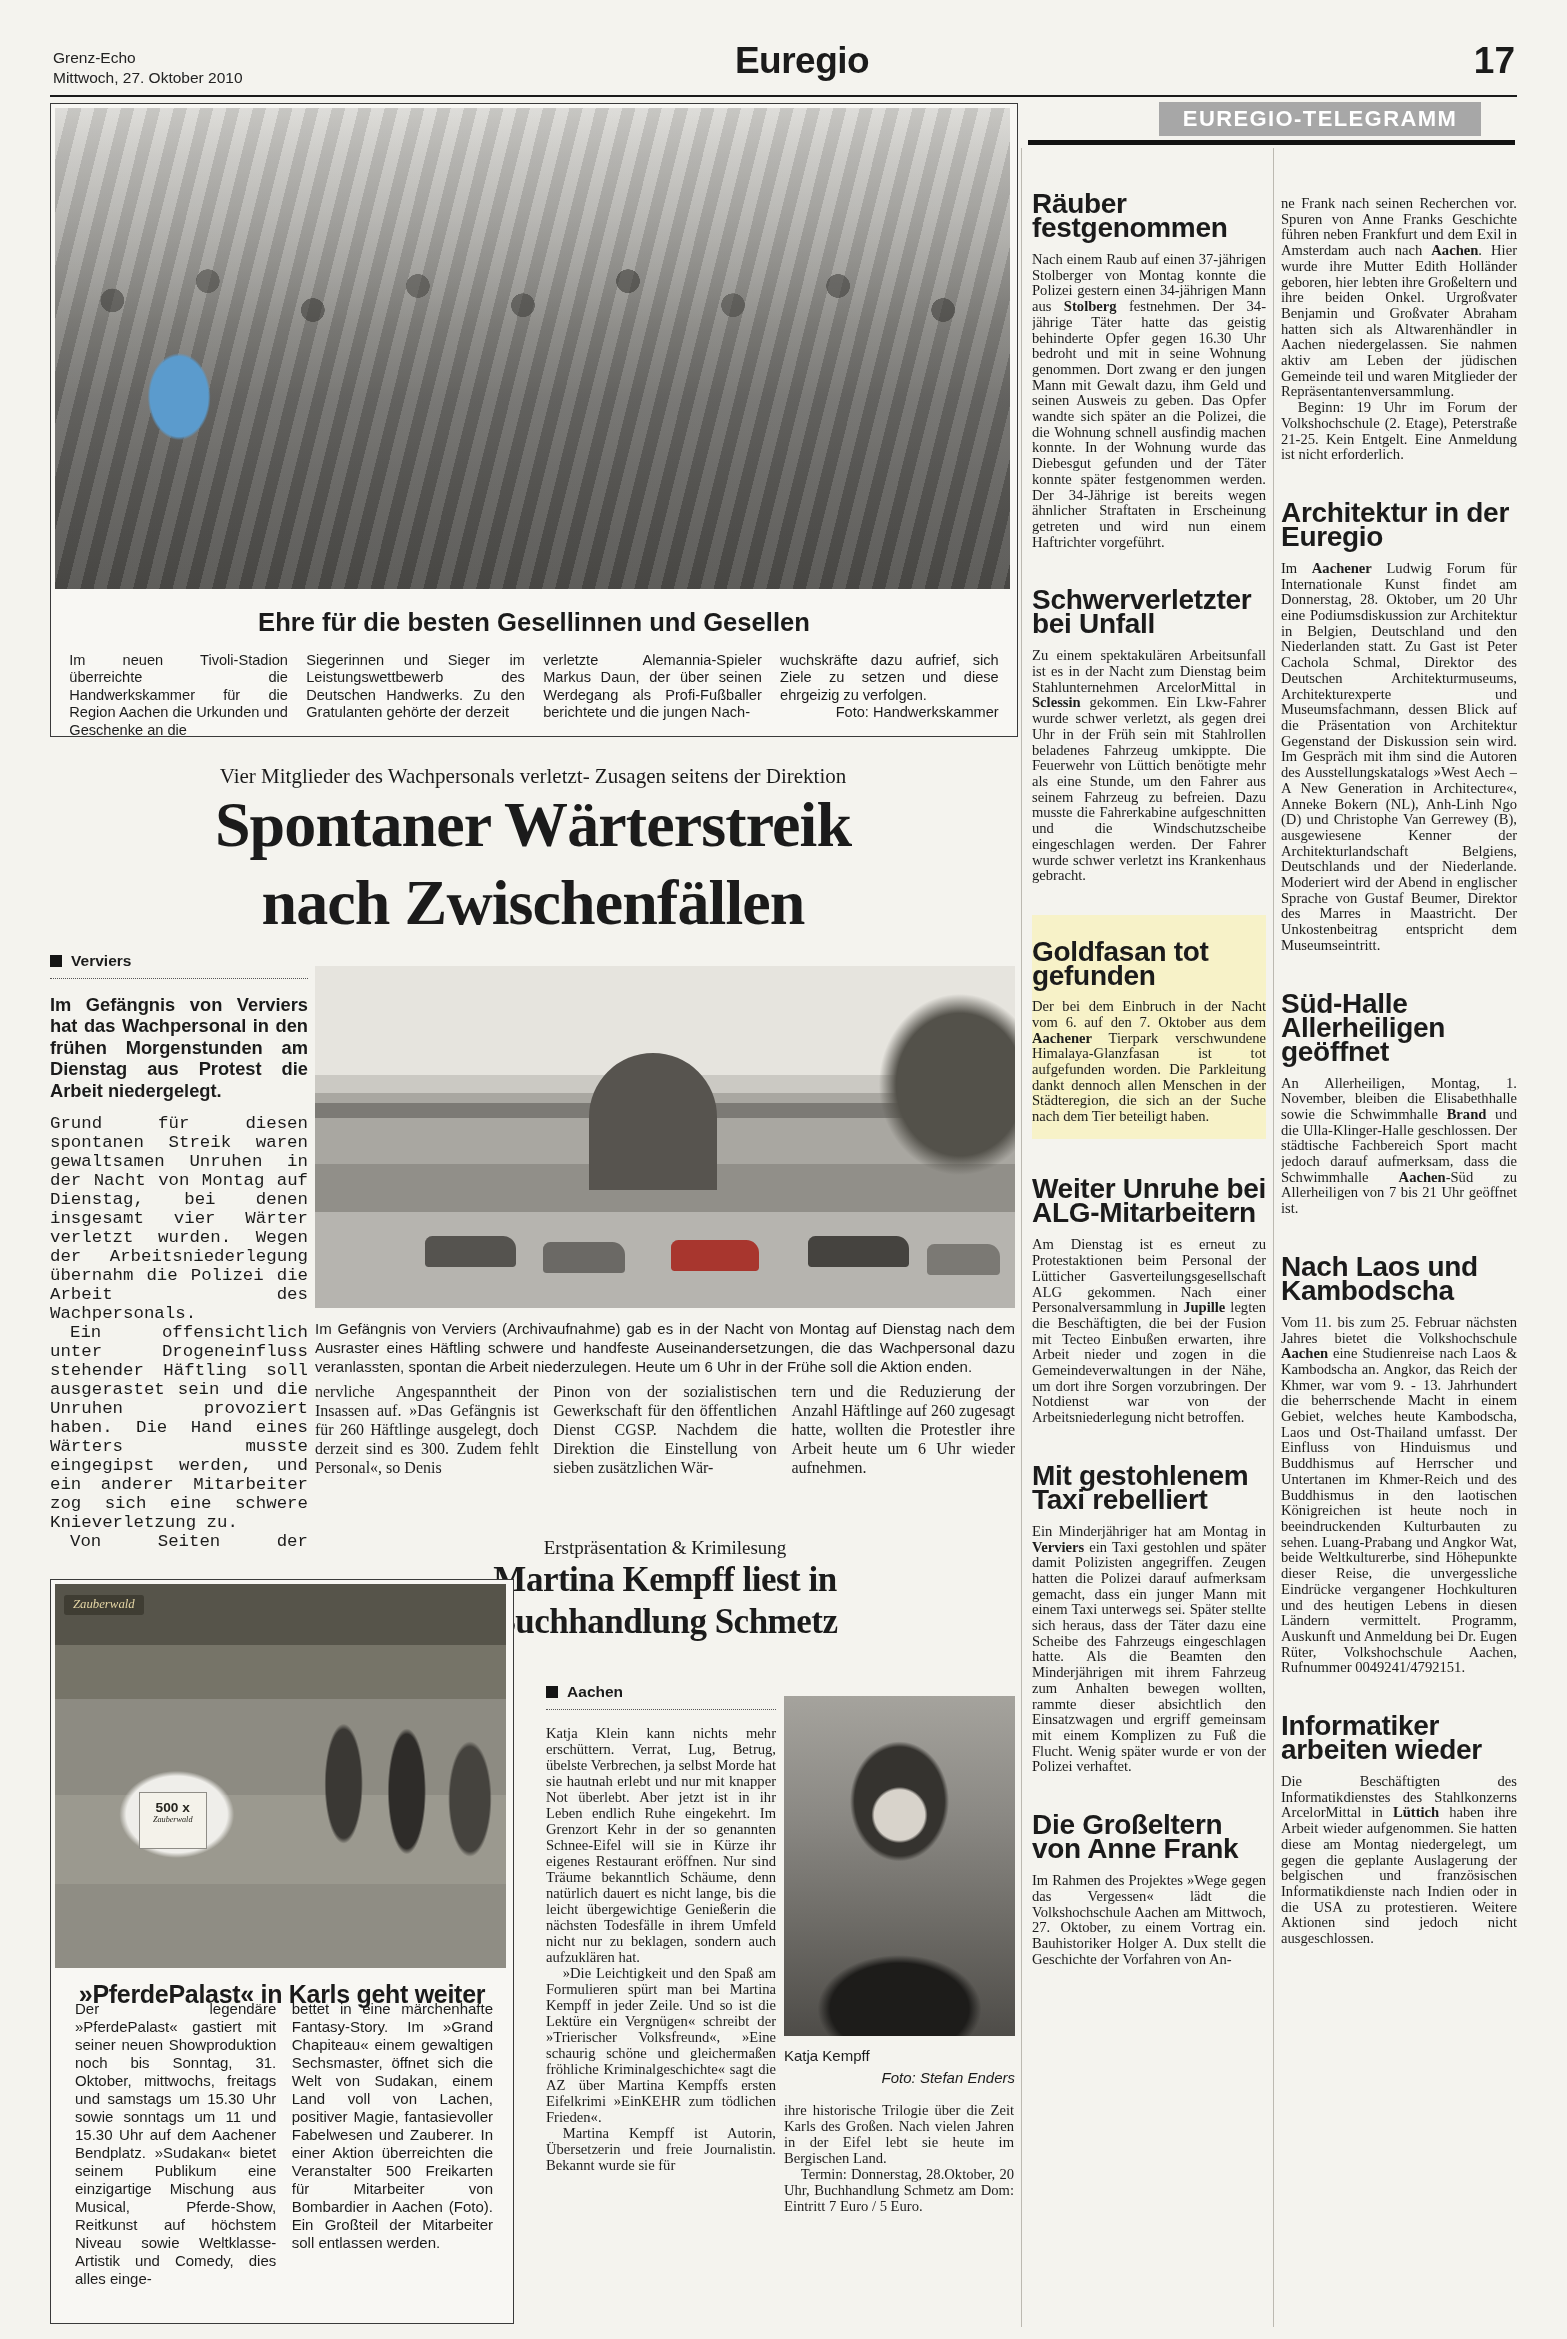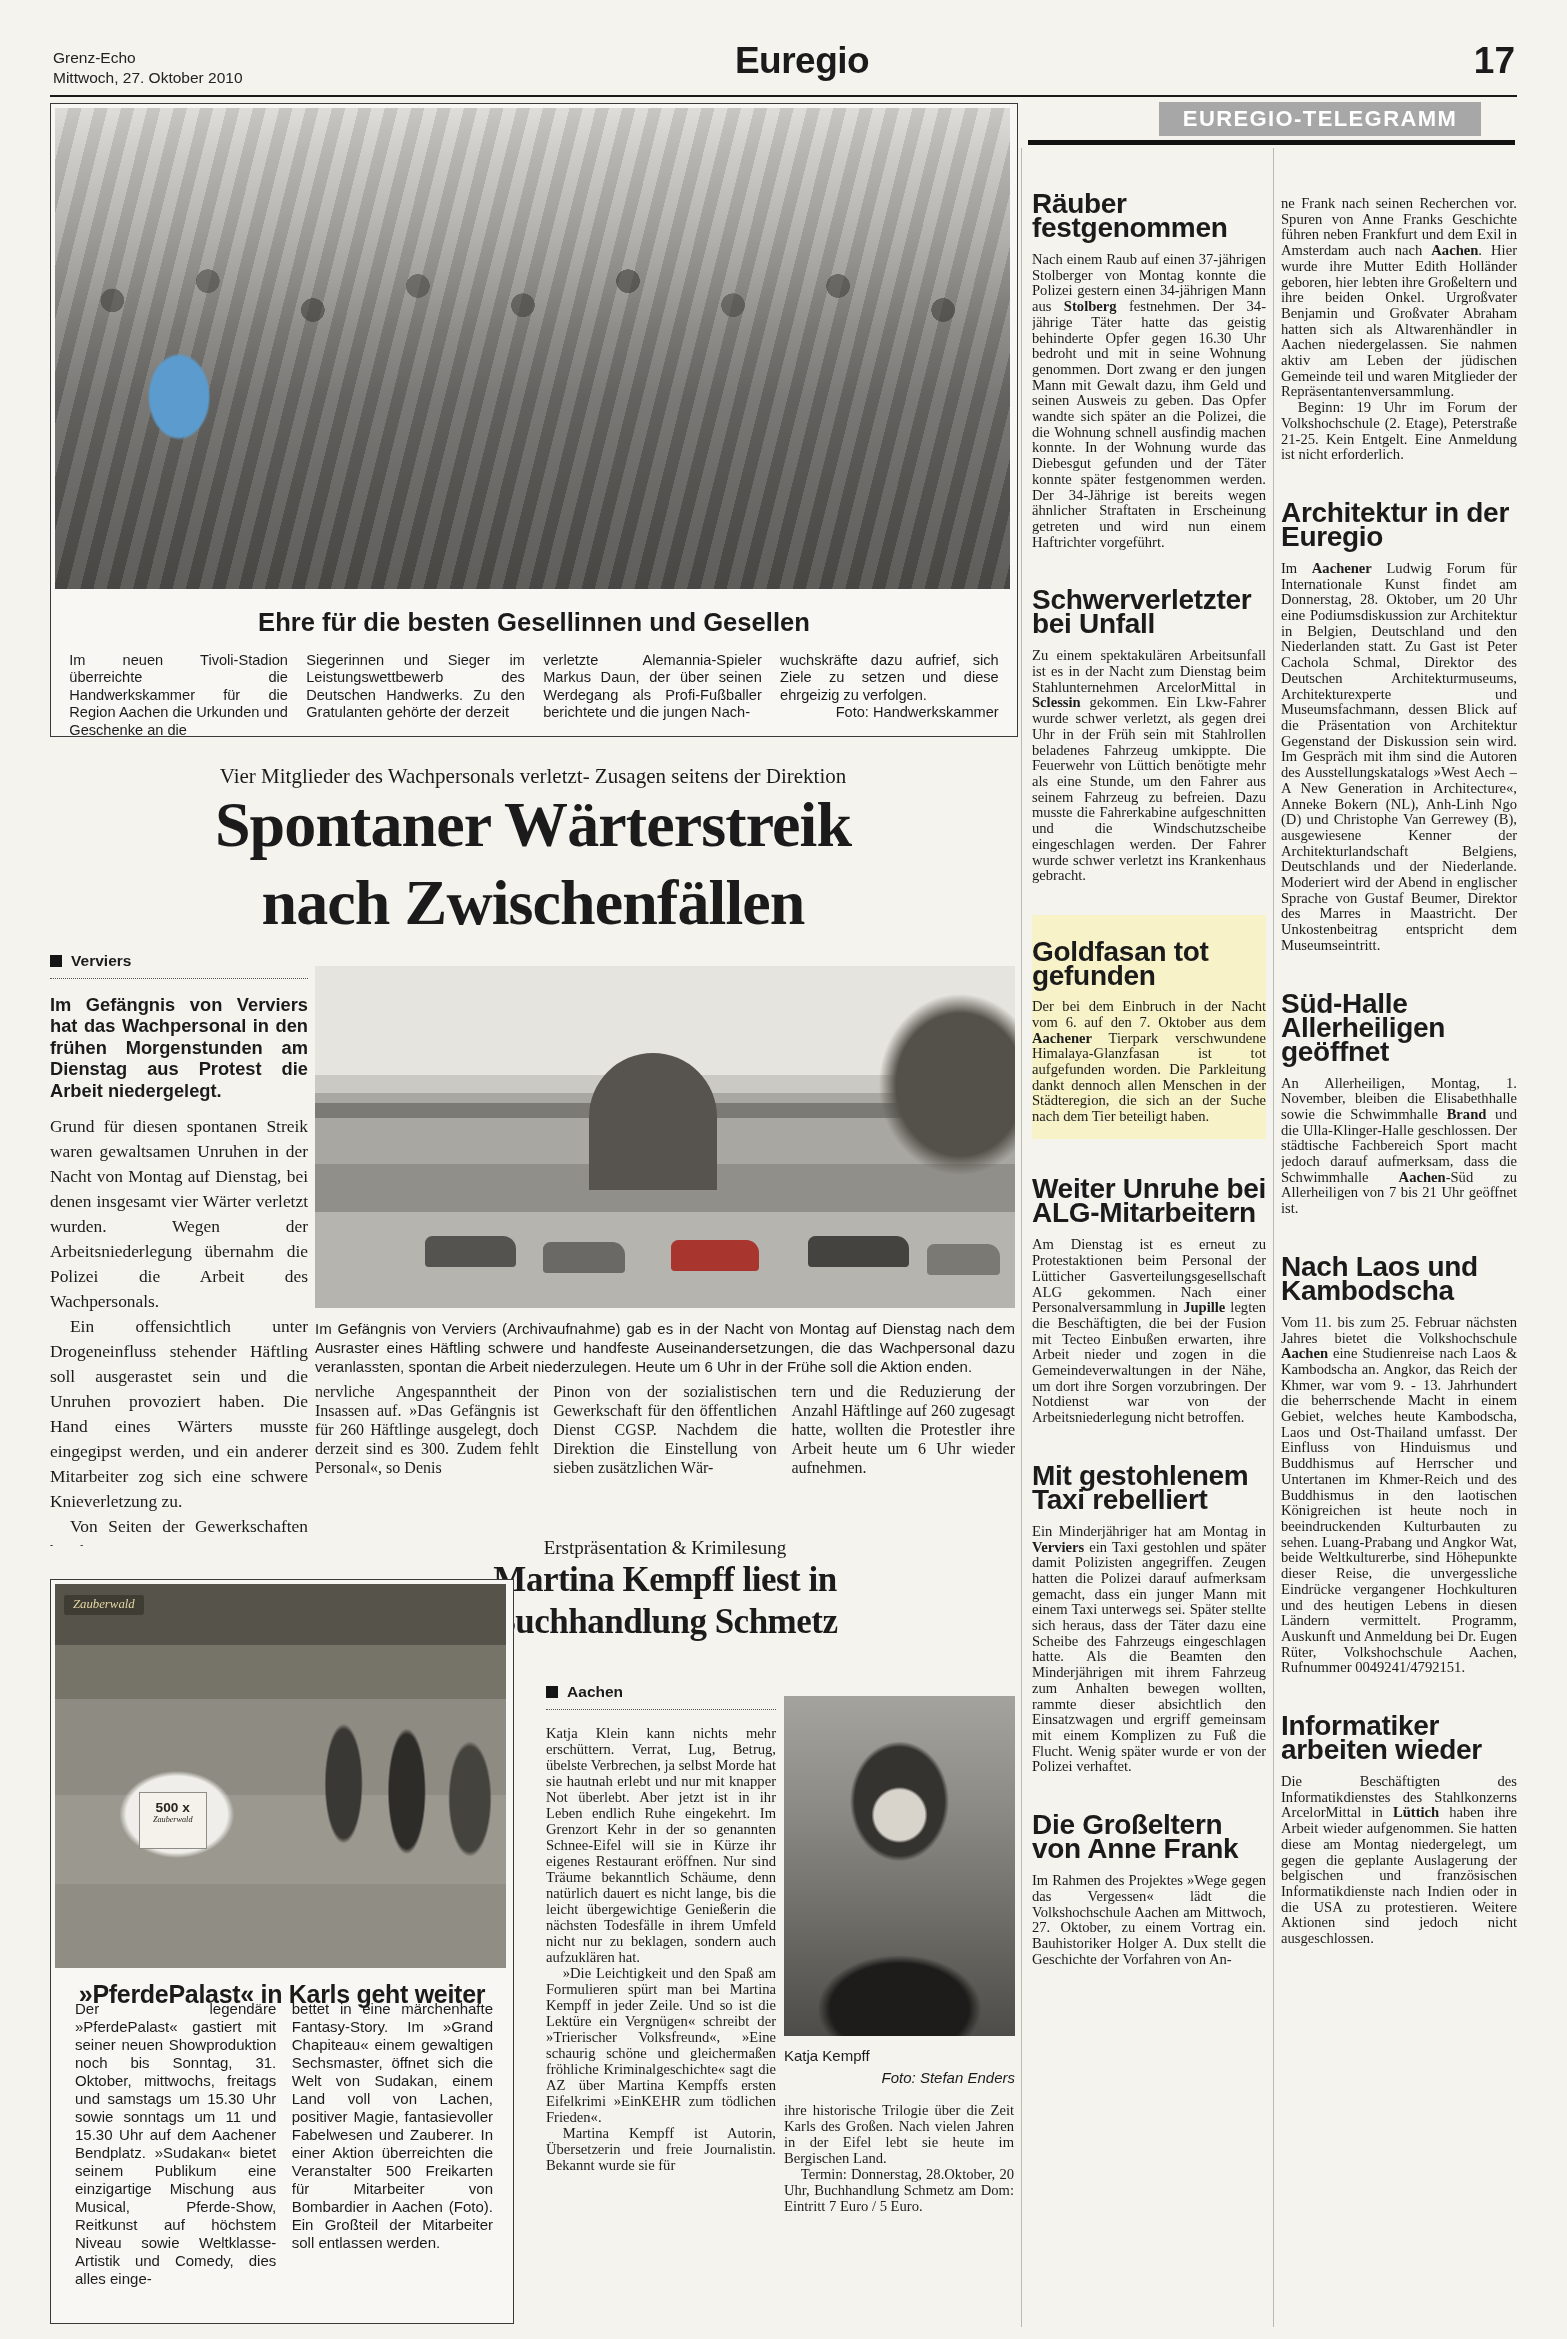--- a/index.html
+++ b/index.html
@@ -59,21 +59,21 @@
   
   .main-kicker{left:50px;width:966px;top:764px;text-align:center;font-size:21px;}
   .main-headline{left:50px;width:966px;top:786px;text-align:center;font-weight:bold;
                  font-size:64px;line-height:78px;letter-spacing:-0.9px;}
   .tag{display:flex;align-items:center;gap:9.1px;font-family:"Liberation Sans",sans-serif;
        font-weight:bold;font-size:15.5px;padding-bottom:8.2px;border-bottom:1.8px dotted #555;}
   .sq{width:12px;height:12px;background:#151515;flex:0 0 auto;}
   .left-col{left:50px;top:952px;width:258px;height:594px;overflow:hidden;}
   .lead{margin-top:14.6px;font-family:"Liberation Sans",sans-serif;font-weight:bold;
         font-size:18.3px;line-height:21.5px;text-align:justify;}
-  .main-body{margin-top:12.8px;font-size:17.4px;line-height:25px;text-align:justify;}
+  .main-body{margin-top:12.8px;font-size:17.4px;line-height:19px;text-align:justify;font-family:Liberation Mono, monospace;}
   .ph-prison{left:315px;top:966px;width:700px;height:342px;overflow:hidden;
     background:linear-gradient(180deg,#e6e4de 0 32%,#cbc9c3 32% 37%,#a9a7a1 37% 58%,#918f89 58% 72%,#b6b4af 72% 100%);}
   .pr-gate{left:274px;top:87px;width:128px;height:137px;background:#57544f;border-radius:64px 64px 0 0;}
   .pr-wall{left:0;top:137px;width:700px;height:14.6px;background:#7c7a75;}
   .pr-tree{right:-27.4px;top:27.4px;width:164px;height:183px;background:radial-gradient(ellipse at 50% 50%, #53514a 0 55%, rgba(83,81,74,0) 70%);}
   .pr-car{position:absolute;height:31px;border-radius:7.3px 12.8px 3.7px 3.7px;}
   .pr-car-red{left:356px;top:274px;width:88px;background:#a8362e;}
   .pr-car1{left:110px;top:270px;width:91px;background:#55534f;}
   .pr-car2{left:228px;top:276px;width:82px;background:#6b6965;}
   .pr-car3{left:493px;top:270px;width:101px;background:#45433f;}

